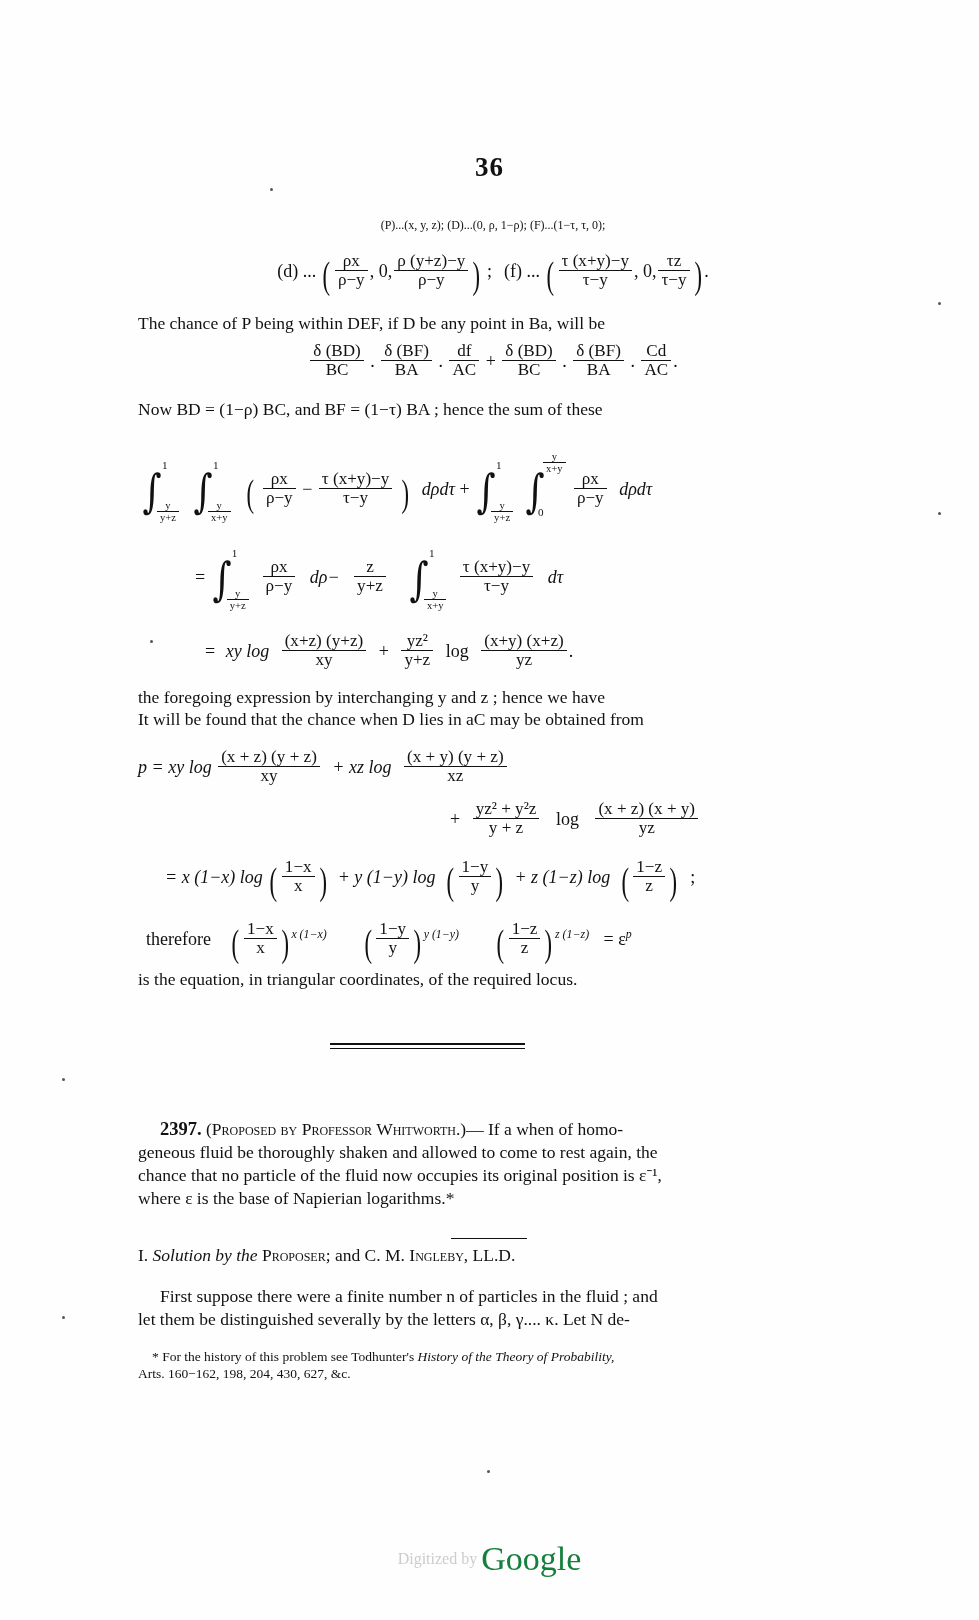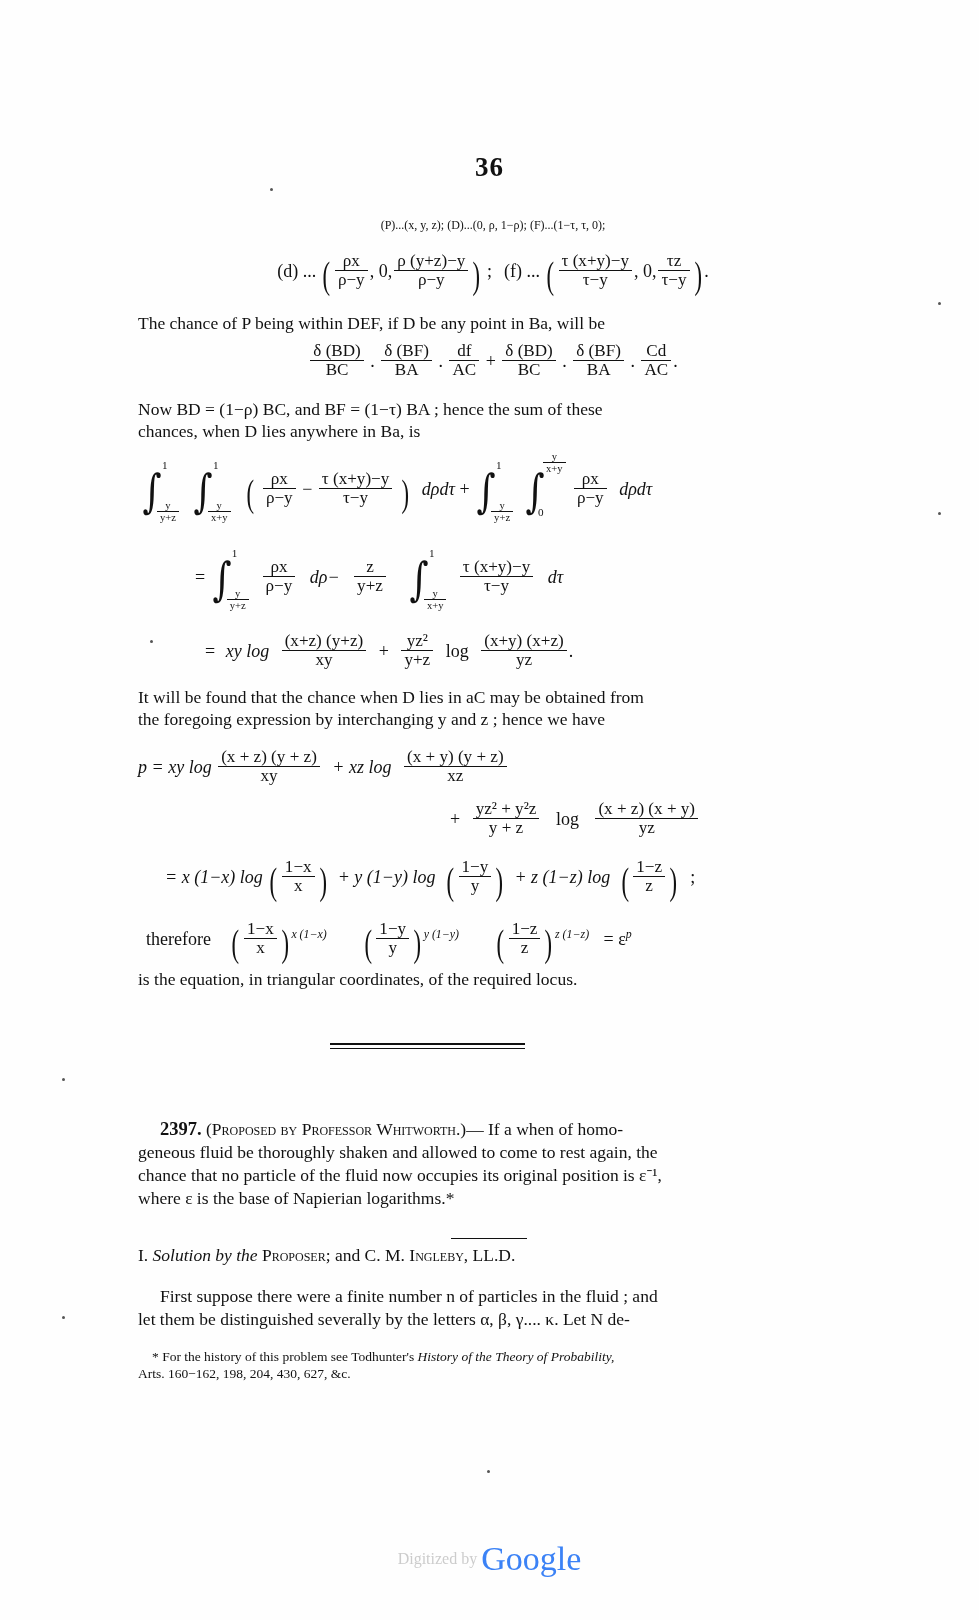--- a/index.html
+++ b/index.html
@@ -157,21 +157,21 @@
     left: 0;
     top: 1540px;
     width: 100%;
     text-align: center;
     color: #cccccc;
     font-size: 16px;
   }
   .google-wm .gword {
     font-size: 34px;
     letter-spacing: 0px;
-    color: #3b82f6;
+    color: #15803d;
     vertical-align: -6px;
     font-family: "Liberation Serif", serif;
   }
   .speck {
     position: absolute;
     width: 3px;
     height: 3px;
     background: #555;
     border-radius: 50%;
   }
@@ -223,21 +223,20 @@
       <span class="frac"><span class="num">δ (BD)</span><span class="den">BC</span></span>
       <span>.</span>
       <span class="frac"><span class="num">δ (BF)</span><span class="den">BA</span></span>
       <span>.</span>
       <span class="frac"><span class="num">Cd</span><span class="den">AC</span></span><span>.</span>
     </div>
   </div>
 
   <div class="eqn-block" style="top:398px;">
     <div class="line">Now  BD = (1−ρ) BC,  and  BF = (1−τ) BA ;  hence  the  sum  of these</div>
-    <div class="line">chances, when D lies anywhere in Ba, is</div>
   </div>
 
   <div class="eqn-block" style="top:470px; left:140px;">
     <div style="white-space:nowrap; font-size:18px;">
       <span class="intblock"><span class="intsym">∫</span><span class="hi">1</span><span class="lowlim"><span class="frac nobar-x"><span class="num">y</span><span class="den">y+z</span></span></span></span>
       <span style="display:inline-block; width:16px;"></span>
       <span class="intblock"><span class="intsym">∫</span><span class="hi">1</span><span class="lowlim"><span class="frac"><span class="num">y</span><span class="den">x+y</span></span></span></span>
       <span style="display:inline-block; width:18px;"></span>
       <span class="bigparen-l">(</span>
       <span class="frac"><span class="num">ρx</span><span class="den">ρ−y</span></span>
@@ -277,22 +276,22 @@
       <span style="font-style:italic; margin:0 6px;">xy log</span>
       <span class="frac"><span class="num">(x+z) (y+z)</span><span class="den">xy</span></span>
       <span style="margin:0 6px;">+</span>
       <span class="frac"><span class="num">yz²</span><span class="den">y+z</span></span>
       <span style="margin:0 6px;">log</span>
       <span class="frac"><span class="num">(x+y) (x+z)</span><span class="den">yz</span></span><span>.</span>
     </div>
   </div>
 
   <div class="eqn-block" style="top:686px;">
+    <div class="line">the foregoing expression by interchanging y and z ; hence we have</div>
     <div class="line">It will be found that the chance when  D lies in aC may be obtained from</div>
-    <div class="line">the foregoing expression by interchanging y and z ; hence we have</div>
   </div>
 
   <div class="eqn-block" style="top:748px; left:138px;">
     <div style="white-space:nowrap; font-size:18px;">
       <span style="font-style:italic;">p = xy log</span>
       <span class="frac"><span class="num">(x + z) (y + z)</span><span class="den">xy</span></span>
       <span style="font-style:italic; margin:0 6px;">+ xz log</span>
       <span class="frac"><span class="num">(x + y) (y + z)</span><span class="den">xz</span></span>
     </div>
   </div>

